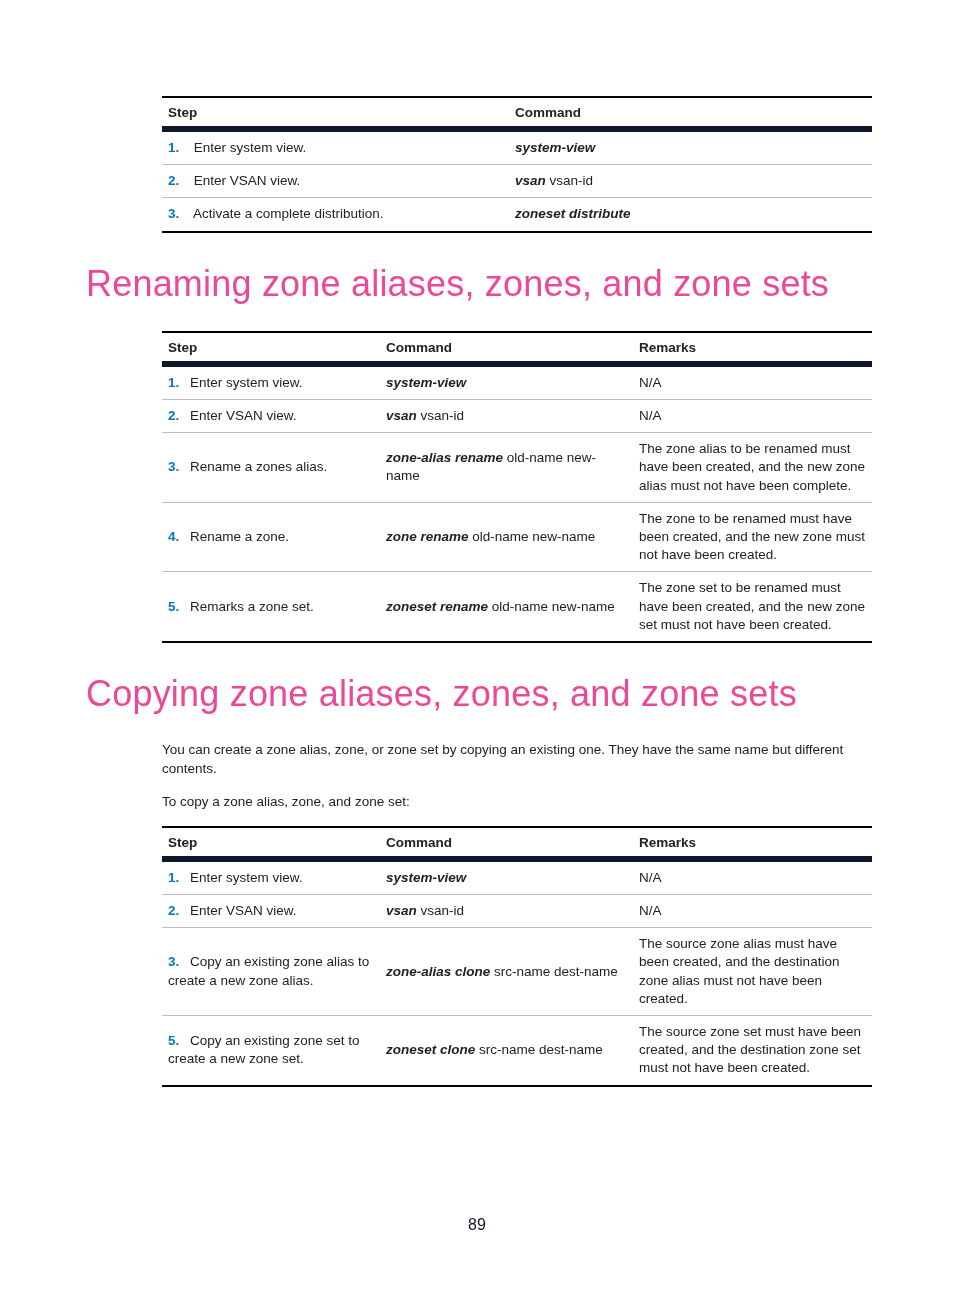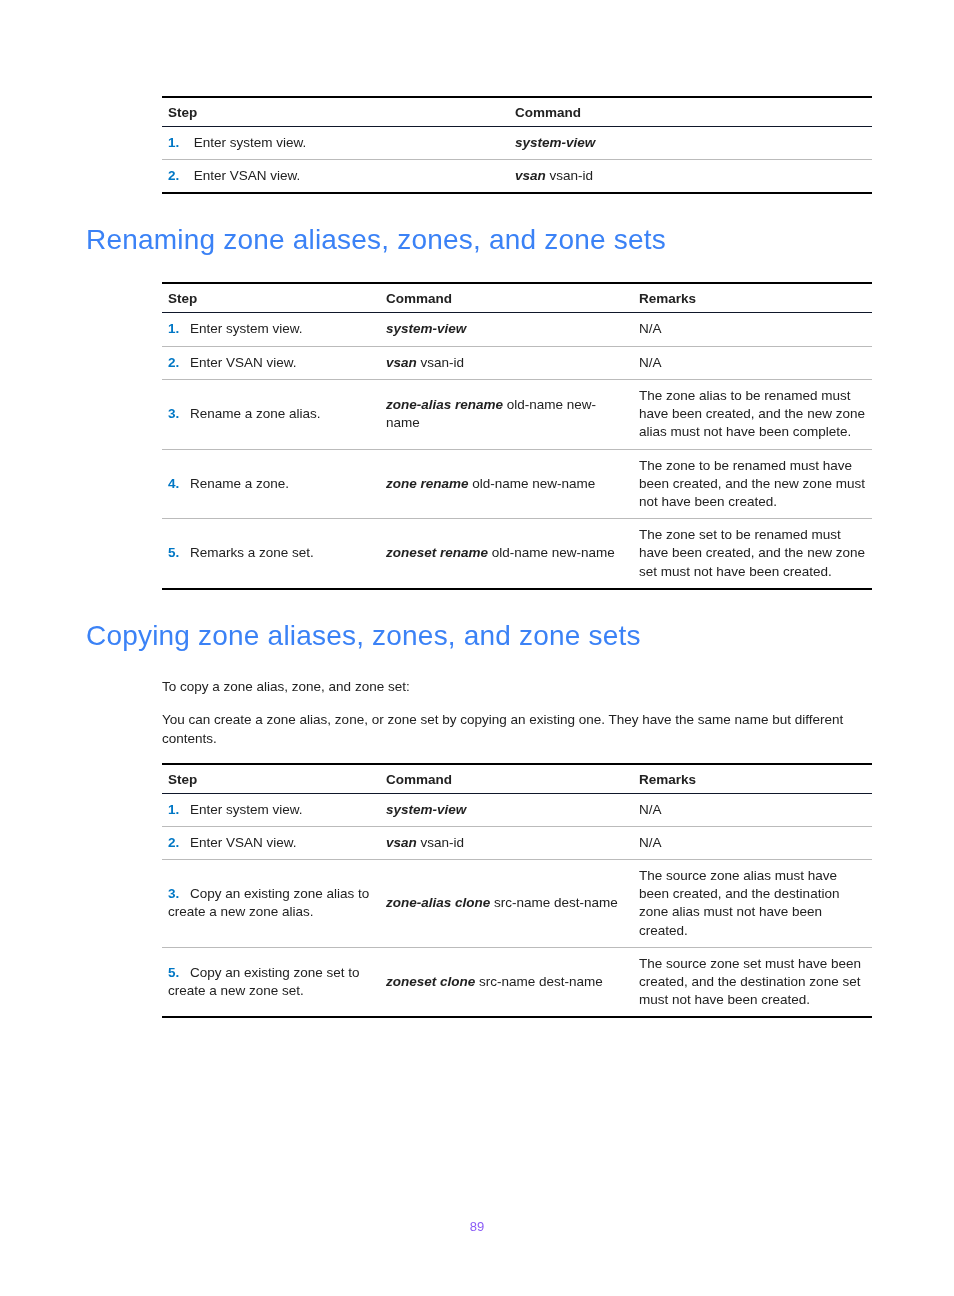--- a/index.html
+++ b/index.html
@@ -20,21 +20,21 @@
   
   table.doc-table {
     width: 710px;
     margin-left: 76px; 
     border-collapse: collapse;
     font-size: 13.5px;
     margin-bottom: 28px;
   }
   table.doc-table thead tr {
     border-top: 2.5px solid #000;
-    border-bottom: 1px solid #0f172a;
+    border-bottom: 6px solid #0f172a;
   }
   table.doc-table thead th {
     font-weight: 700;
     text-align: left;
     padding: 7px 6px 6px 6px;
     vertical-align: top;
   }
   table.doc-table tbody tr {
     border-bottom: 1px solid #bbb;
   }
@@ -49,42 +49,42 @@
   .stepnum {
     color: #0077c5;
     font-weight: 700;
     display: inline-block;
     width: 22px;
   }
   .cmd-bold { font-weight: 700; font-style: italic; }
   .cmd-italic { }
   
   h2.section-heading {
-    font-size: 28px;
-    color: #3b82f6;
+    font-size: 36px;
+    color: #ec4899;
     font-weight: 400;
     margin: 30px 0 26px 0;
     letter-spacing: 0.2px;
   }
   
   p.body {
     width: 710px;
     margin: 0 0 14px 76px;
     font-size: 13.5px;
     line-height: 1.4;
   }
   
   .page-number {
     position: absolute;
     bottom: 62px;
     left: 0;
     width: 100%;
     text-align: center;
-    font-size: 13px;
-    color: #8b5cf6;
+    font-size: 16px;
+    color: #0f172a;
   }
 </style>
 </head>
 <body>
 
 <div class="page">
 
   <table class="doc-table">
     <colgroup>
       <col style="width:347px">
@@ -106,20 +106,29 @@
           <span class="cmd-bold">system-view</span><span class="cmd-italic"></span>
         </td>
       </tr>
       <tr>
         <td>
           <span class="stepnum">2.</span>
           <span>Enter VSAN view.</span>
         </td>
         <td>
           <span class="cmd-bold">vsan</span><span class="cmd-italic"> vsan-id</span>
+        </td>
+      </tr>
+      <tr>
+        <td>
+          <span class="stepnum">3.</span>
+          <span>Activate a complete distribution.</span>
+        </td>
+        <td>
+          <span class="cmd-bold">zoneset distribute</span><span class="cmd-italic"></span>
         </td>
       </tr>
     </tbody>
   </table>
 
   <h2 class="section-heading">Renaming zone aliases, zones, and zone sets</h2>
 
   <table class="doc-table">
     <colgroup>
       <col style="width:218px">
@@ -138,41 +147,41 @@
         <td><span class="stepnum">1.</span><span>Enter system view.</span></td>
         <td><span class="cmd-bold">system-view</span><span class="cmd-italic"></span></td>
         <td>N/A</td>
       </tr>
       <tr>
         <td><span class="stepnum">2.</span><span>Enter VSAN view.</span></td>
         <td><span class="cmd-bold">vsan</span><span class="cmd-italic"> vsan-id</span></td>
         <td>N/A</td>
       </tr>
       <tr>
-        <td><span class="stepnum">3.</span><span>Rename a zone alias.</span></td>
+        <td><span class="stepnum">3.</span><span>Rename a zones alias.</span></td>
         <td><span class="cmd-bold">zone-alias rename</span><span class="cmd-italic"> old-name new-name</span></td>
         <td>The zone alias to be renamed must have been created, and the new zone alias must not have been complete.</td>
       </tr>
       <tr>
         <td><span class="stepnum">4.</span><span>Rename a zone.</span></td>
         <td><span class="cmd-bold">zone rename</span><span class="cmd-italic"> old-name new-name</span></td>
         <td>The zone to be renamed must have been created, and the new zone must not have been created.</td>
       </tr>
       <tr>
         <td><span class="stepnum">5.</span><span>Remarks a zone set.</span></td>
         <td><span class="cmd-bold">zoneset rename</span><span class="cmd-italic"> old-name new-name</span></td>
         <td>The zone set to be renamed must have been created, and the new zone set must not have been created.</td>
       </tr>
     </tbody>
   </table>
 
   <h2 class="section-heading">Copying zone aliases, zones, and zone sets</h2>
 
+  <p class="body">You can create a zone alias, zone, or zone set by copying an existing one. They have the same name but different contents.</p>
   <p class="body">To copy a zone alias, zone, and zone set:</p>
-  <p class="body">You can create a zone alias, zone, or zone set by copying an existing one. They have the same name but different contents.</p>
 
   <table class="doc-table">
     <colgroup>
       <col style="width:218px">
       <col style="width:253px">
       <col>
     </colgroup>
     <thead>
       <tr>
         <th>Step</th>

